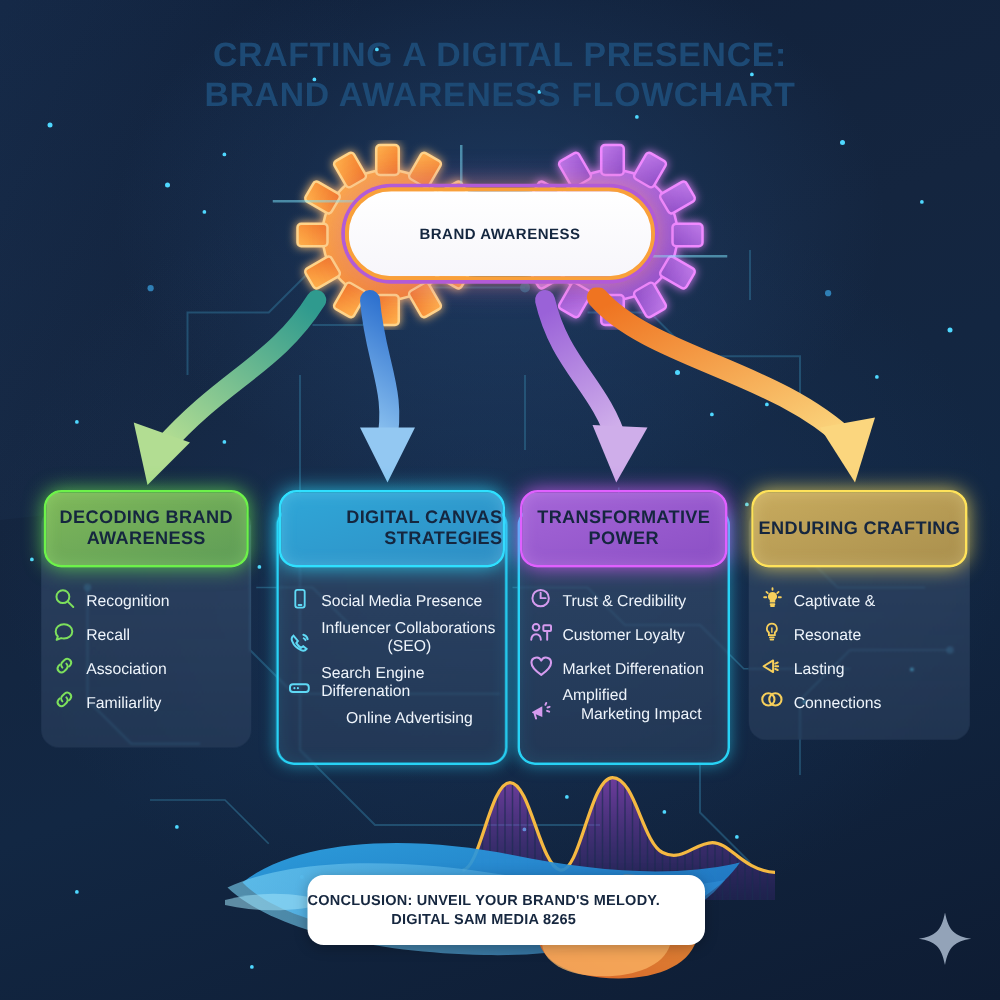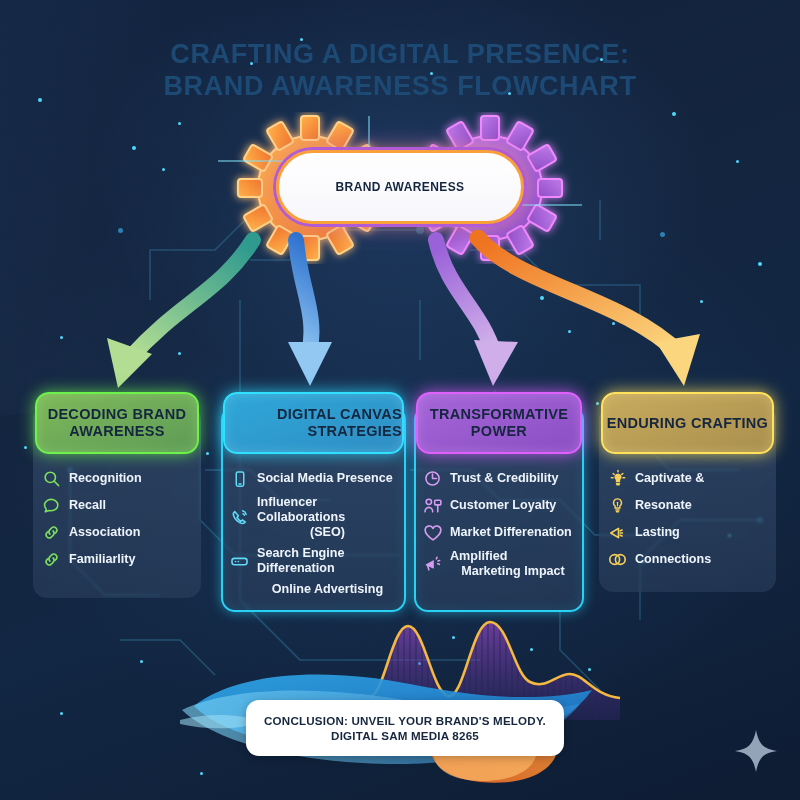--- a/index.html
+++ b/index.html
@@ -34,21 +34,21 @@
 
   
   .circuit { position:absolute; inset:0; pointer-events:none; }
 
   
   .dot { position:absolute; border-radius:50%; background:#4fd8ff; pointer-events:none; }
   .dot.soft { background:#2f7fb5; }
 
   
   .title-wrap {
-    position:absolute; left:0; right:0; top:38px;
+    position:absolute; left:0; right:0; top:28px;
     text-align:center;
     pointer-events:none;
   }
   .title-line {
     font-size:27px;
     font-weight:bold;
     letter-spacing:.6px;
     color:#1d4a75;
     line-height:32px;
   }
@@ -117,21 +117,21 @@
                  border:2.5px solid #2fe0ff;
                  box-shadow:0 0 16px rgba(45,220,255,.8), inset 0 0 12px rgba(160,245,255,.25);text-align:right; }
   .pill.purple { background:linear-gradient(160deg,#a566d8 0%,#8b4fc4 100%);
                  border:2.5px solid #e060ff;
                  box-shadow:0 0 16px rgba(220,95,255,.8), inset 0 0 12px rgba(240,180,255,.25); }
   .pill.gold   { background:linear-gradient(160deg,#c8ab5e 0%,#a98f4d 100%);
                  border:2.5px solid #ffe25a;
                  box-shadow:0 0 16px rgba(255,225,90,.8), inset 0 0 12px rgba(255,245,180,.25); }
 
   .items { position:absolute; left:0; top:74px; width:100%; padding:0 8px; z-index:3; }
-  .item { display:flex; align-items:center; gap:7px; margin-bottom:4px;font-weight:bold; }
+  .item { display:flex; align-items:flex-end; gap:7px; margin-bottom:4px; }
   .item .ico {
     flex:0 0 21px; width:21px; height:21px;
     display:flex; align-items:center; justify-content:center;
     margin-top:2px;
   }
   .item .lbl {
     font-size:12.6px; color:#eef4fb; line-height:15px; padding-top:2px;
   }
   .item .lbl.ctr { width:100%; }
   .item .lbl .sub { display:block; text-align:center; }
@@ -142,21 +142,21 @@
   .wave { position:absolute; left:370px; top:600px; width:250px; height:120px; pointer-events:none; }
 
   
   .ribbons { position:absolute; left:180px; top:640px; width:440px; height:160px; pointer-events:none; }
 
   
   .conclusion {
     position:absolute; left:246px; top:700px; width:318px; height:56px;
     background:#ffffff;
     border-radius:13px;
-    display:flex; align-items:center; justify-content:center;
+    display:flex; align-items:center; justify-content:flex-start;
     text-align:center;
     box-shadow:0 2px 10px rgba(0,0,0,.25);
     z-index:6;
   }
   .conclusion div { font-size:11.6px; font-weight:bold; color:#16273f; line-height:15px; letter-spacing:.2px; }
 
   
   .sparkle { position:absolute; left:733px; top:728px; width:46px; height:46px; pointer-events:none; }
 </style>
 </head>

